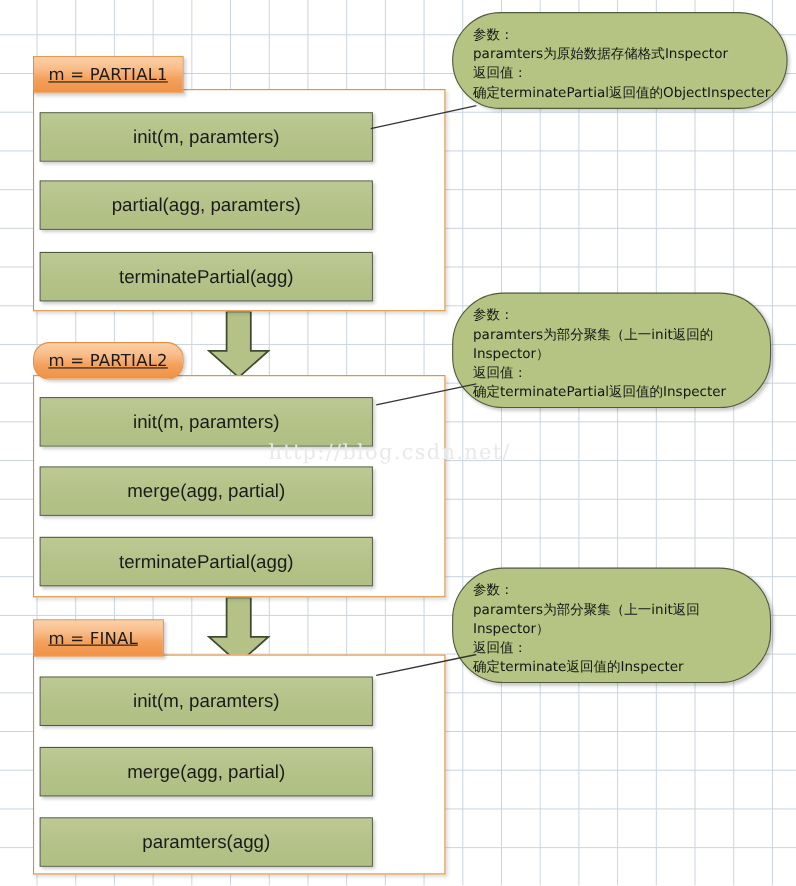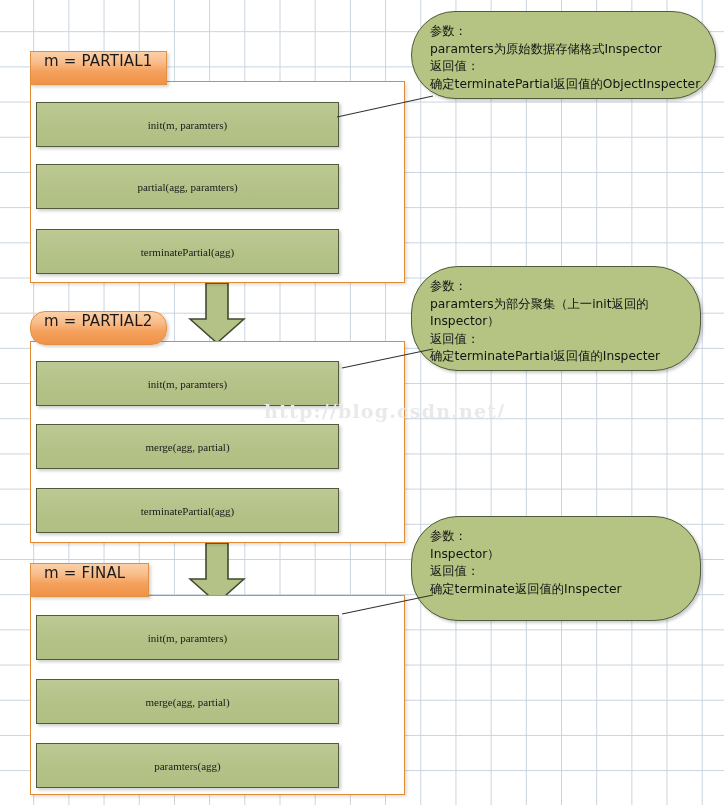--- a/index.html
+++ b/index.html
@@ -19,30 +19,29 @@
     background-image:
       linear-gradient(to right, #c9d4e0 1px, transparent 1px),
       linear-gradient(to bottom, #c9d4e0 1px, transparent 1px);
     background-size: 35.2px 35.2px;
     background-position: -2px -4px;
   }
 
   
   .watermark {
     position: absolute;
-    left: 264px;
+    left: 244px;
     top: 400px;
     font-family: "DejaVu Serif", serif;
     font-size: 19px;
     letter-spacing: 1.2px;
     color: #e9e9e9;
     white-space: nowrap;
     z-index: 6;
     pointer-events: none;
-    font-weight: bold;
   }
 
   
   .stage {
     position: absolute;
     left: 30px;
     width: 375px;
     border: 1.5px solid #e18b33;
     background: #ffffff;
     box-sizing: border-box;
@@ -56,44 +55,45 @@
     height: 34px;
     box-sizing: border-box;
     border: 1px solid #e09044;
     background: linear-gradient(to bottom,
         #fbd0a8 0%,
         #f9bd8a 32%,
         #f4a05c 62%,
         #f09246 100%);
     box-shadow: 2px 2px 3px rgba(0,0,0,0.18);
     display: flex;
-    align-items: flex-start;
+    align-items: center;
     padding-left: 13px;
     font-family: "DejaVu Sans", sans-serif;
     font-size: 15px;
     color: #1b1b1b;
     letter-spacing: 0.2px;
     z-index: 5;
+    text-decoration: underline;
   }
 
   
   .method-box {
     position: absolute;
     left: 36px;
     width: 303px;
     height: 45px;
     box-sizing: border-box;
     border: 1.4px solid #4f5b3a;
     background: linear-gradient(to bottom, #bcc993 0%, #b4c288 55%, #b0bf83 100%);
     box-shadow: 2px 2px 3px rgba(0,0,0,0.2);
     display: flex;
     align-items: center;
     justify-content: center;
-    font-family: Liberation Serif, serif;
-    font-size: 11px;
+    font-family: Liberation Sans, sans-serif;
+    font-size: 17px;
     color: #1a1a1a;
     z-index: 4;
   }
 
   
   .block-arrow {
     position: absolute;
     width: 58px;
     height: 62px;
     z-index: 2;
@@ -210,20 +210,21 @@
   <div class="callout" style="left:411px; top:266px; width:290px; height:105px;">
     <div>参数：</div>
     <div>paramters为部分聚集（上一init返回的</div>
     <div>Inspector）</div>
     <div>返回值：</div>
     <div>确定terminatePartial返回值的Inspecter</div>
   </div>
 
   <div class="callout" style="left:411px; top:516px; width:290px; height:105px;">
     <div>参数：</div>
+    <div>paramters为部分聚集（上一init返回</div>
     <div>Inspector）</div>
     <div>返回值：</div>
     <div>确定terminate返回值的Inspecter</div>
   </div>
 
   <div class="watermark">http://blog.csdn.net/</div>
 
 </div>
 
 </body></html>

